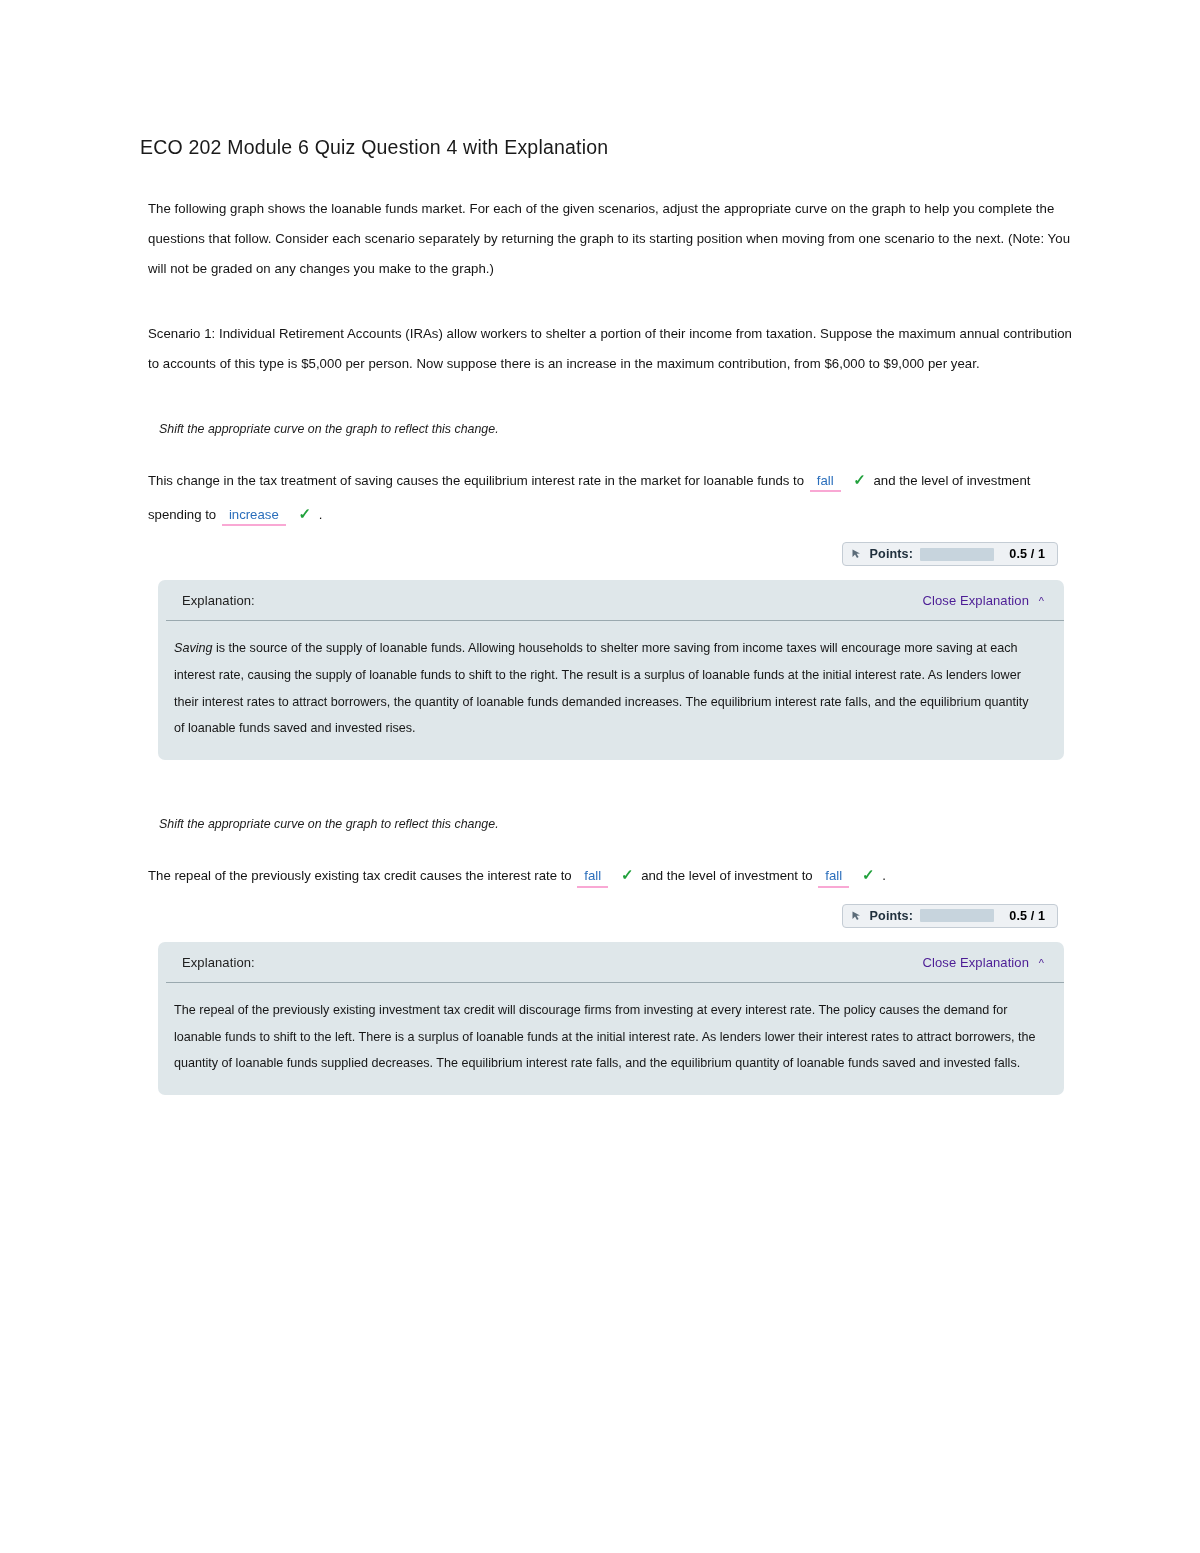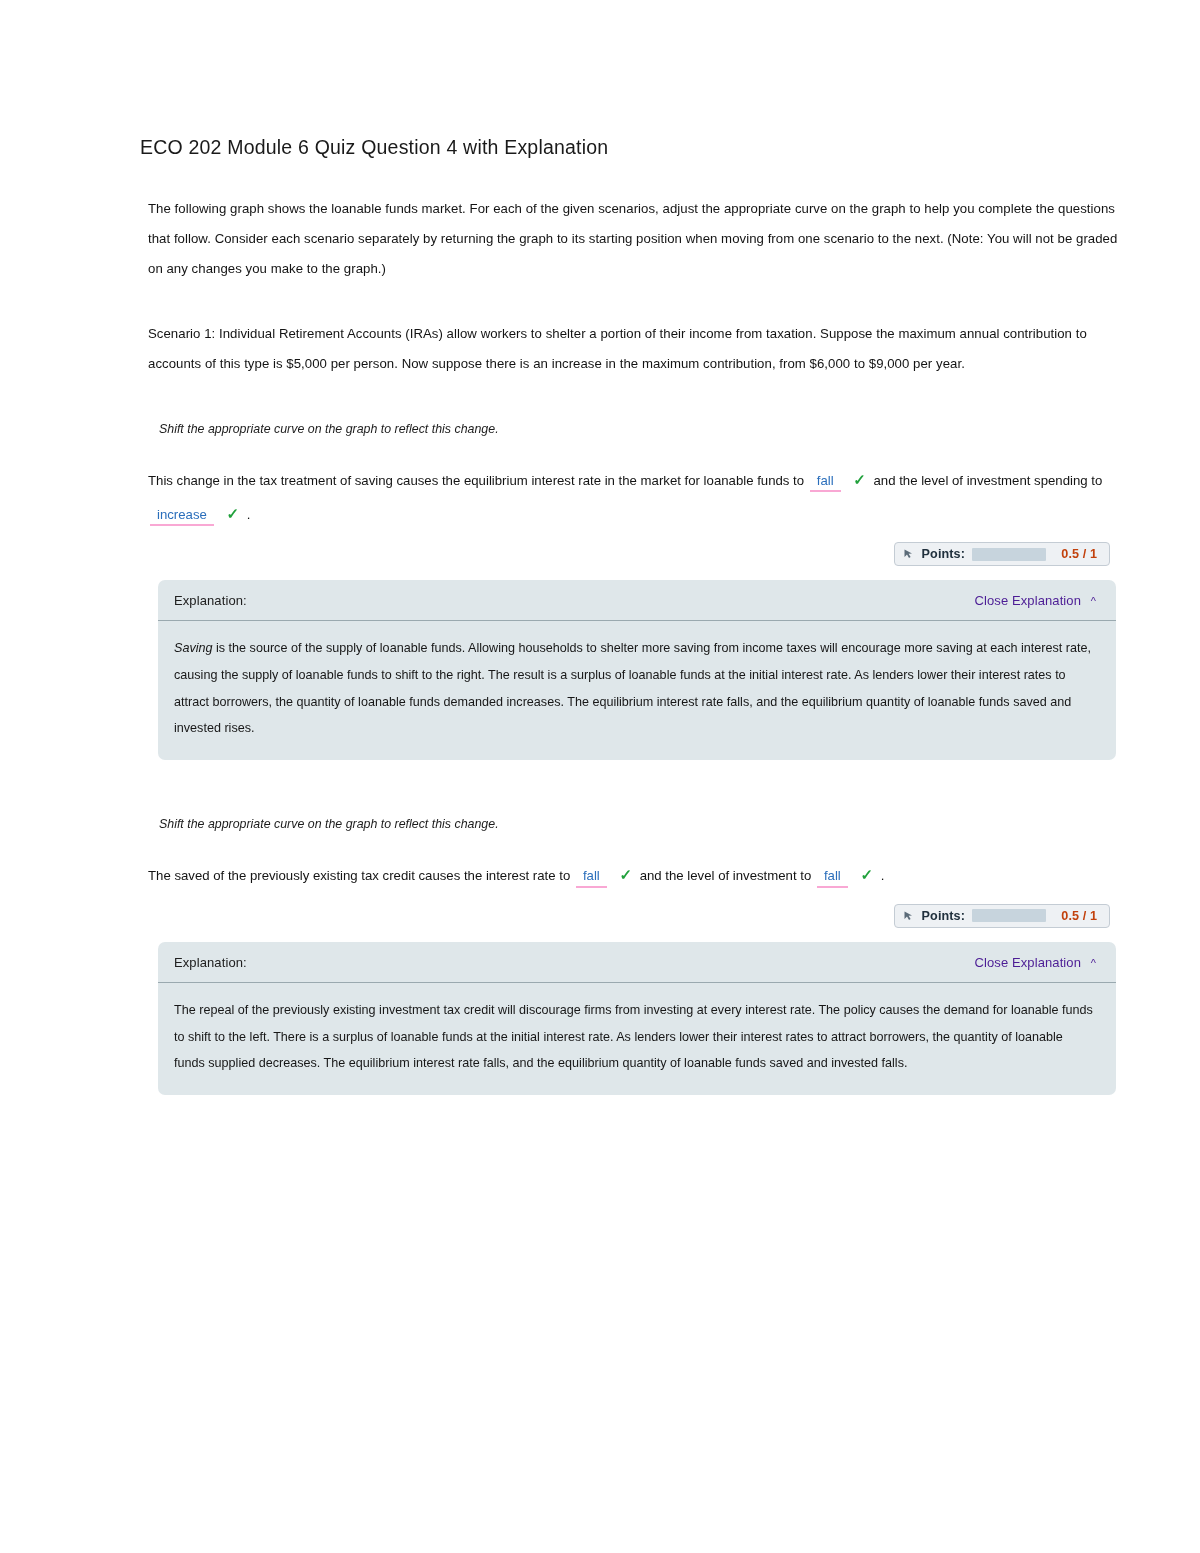--- a/index.html
+++ b/index.html
@@ -12,21 +12,21 @@
     height: 1553px;
     font-family: "Liberation Sans", sans-serif;
     color: #0f0f0f;
     -webkit-font-smoothing: antialiased;
   }
   .page {
     position: relative;
     width: 1200px;
     height: 1553px;
     box-sizing: border-box;
-    padding: 135px 68px 0 140px;
+    padding: 135px 120px 0 140px;
   }
   .doc-title {
     font-size: 19.5px;
     font-weight: 400;
     letter-spacing: 0.2px;
     color: #1a1a1a;
     margin: 0 0 34px 0;
     line-height: 1.3;
   }
   .body-block {
@@ -111,39 +111,40 @@
     border-radius: 1px;
     overflow: hidden;
   }
   .points-bar-fill {
     height: 100%;
     background: #3d7fb9;
   }
   .points-value {
     font-size: 12.6px;
     font-weight: bold;
-    color: #c2410c;
+    color: #000000;
     letter-spacing: 0.1px;
     min-width: 44px;
     text-align: right;
   }
 
   
   .explanation {
     background: #dfe7ea;
     border-radius: 7px;
     margin: 14px 16px 0 18px;
     padding: 0;
   }
   .explanation-head {
     display: flex;
     justify-content: space-between;
     align-items: center;
     padding: 13px 20px 12px 16px;
     border-bottom: 1px solid #9aa9af;
+    margin-left: 8px;
   }
   .explanation-title {
     font-size: 13px;
     color: #202020;
     letter-spacing: 0.1px;
   }
   .explanation-toggle {
     font-size: 13px;
     color: #4c1d95;
     letter-spacing: 0.1px;
@@ -224,21 +225,21 @@
   <div class="gap-md"></div>
 
 
   <div class="gap-md"></div>
 
   <p class="italic-note">Shift the appropriate curve on the graph to reflect this change.</p>
 
   <div class="gap-sm"></div>
 
   <div class="answer-line">
-    <span>The saved of the previously existing tax credit causes the interest rate to</span>
+    <span>The repeal of the previously existing tax credit causes the interest rate to</span>
     <span class="dropdown-answer">fall</span>
     <span class="check">✓</span>
     <span>and the level of investment to</span>
     <span class="dropdown-answer">fall</span>
     <span class="check">✓</span>
     <span>.</span>
   </div>
 
   <div class="points-row">
     <div class="points-box">

